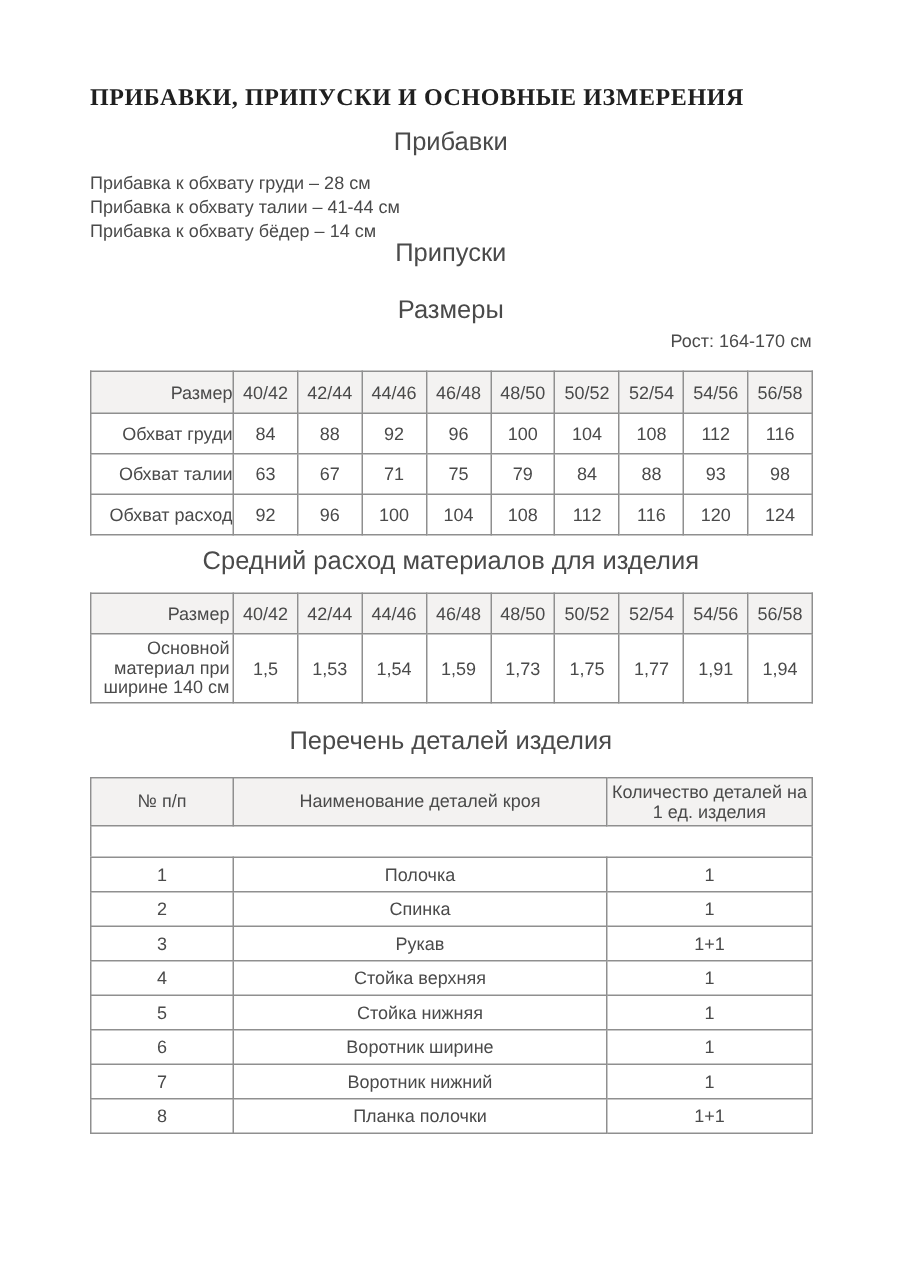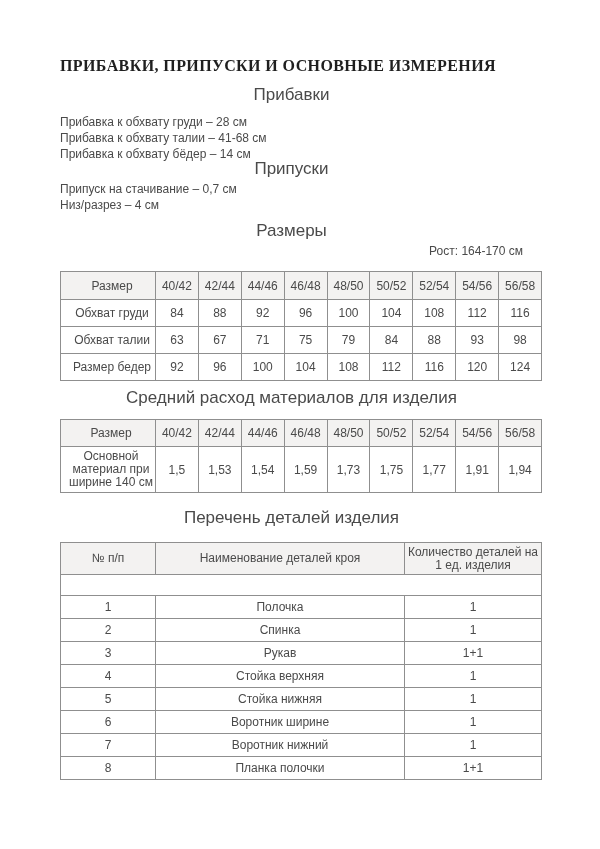--- a/index.html
+++ b/index.html
@@ -13,58 +13,58 @@
   html, body { background: #fff; }
   .page {
     position: relative;
     width: 600px;
     height: 849px;
     background: var(--page-bg);
     font-family: "Liberation Sans", sans-serif;
     color: var(--text);
     overflow: hidden;
   }
-  .content { padding: 56px 77px 0 60px; }
+  .content { padding: 56px 59px 0 60px; }
   h1.doc-title {
     font-family: "Liberation Serif", serif;
     font-size: 16px;
     font-weight: bold;
     color: var(--title);
     letter-spacing: 0.4px;
     line-height: 19px;
   }
   .section-heading {
     text-align: center;
     font-size: 17px;
     line-height: 13px;
   }
   .h-pribavki { margin-top: 13px; }
   .para { font-size: 12px; line-height: 16px; }
   .p-pribavki { margin-top: 13px; }
   .h-pripuski { }
   .p-pripuski { margin-top: 6px; }
-  .h-razmery { margin-top: 11px; }
+  .h-razmery { margin-top: 25px; }
   .p-rost { margin-top: 6px; font-size: 12px; line-height: 16px; text-align: right; }
   table {
     border-collapse: collapse;
     width: 481px;
     table-layout: fixed;
     font-size: 12px;
     color: var(--text);
   }
   td {
     border: 1px solid var(--border);
     text-align: center;
     vertical-align: middle;
     overflow: hidden;
   }
   .size-table { margin-top: 12px; }
   .size-table td { height: 27px; }
   .size-table tr.head td { height: 28px; background: var(--header-bg); }
-  td.label-cell { text-align: center; padding-left: 8px; margin-top: 36px; }
+  td.label-cell { text-align: right; padding-left: 8px; margin-top: 36px; }
   col.c-label { width: 95px; }
   col.c-num { width: 42.9px; }
   .h-material { margin-top: 10px; }
   .material-table { margin-top: 15px; }
   .material-table tr.head td { height: 27px; background: var(--header-bg); }
   .material-table td.label-cell { padding: 3px 2px 3px 8px; line-height: 13px; }
   .material-table tr.body td { height: 39px; }
   .h-parts { margin-top: 18px; }
   .parts-table { margin-top: 18px; border: 1px solid var(--border); }
   .parts-table tr.head td {
@@ -81,29 +81,25 @@
 <body>
 
 <div class="page">
   <div class="content">
 
     <h1 class="doc-title">ПРИБАВКИ, ПРИПУСКИ И ОСНОВНЫЕ ИЗМЕРЕНИЯ</h1>
 
     <div class="section-heading h-pribavki">Прибавки</div>
     <div class="para p-pribavki">
       <div>Прибавка к обхвату груди – 28 см</div>
-      <div>Прибавка к обхвату талии – 41-68 см</div>
+      <div>Прибавка к обхвату талии – 41-44 см</div>
       <div>Прибавка к обхвату бёдер – 14 см</div>
     </div>
 
     <div class="section-heading h-pripuski">Припуски</div>
-    <div class="para p-pripuski">
-      <div>Припуск на стачивание – 0,7 см</div>
-      <div>Низ/разрез – 4 см</div>
-    </div>
 
     <div class="section-heading h-razmery">Размеры</div>
     <div class="p-rost">Рост: 164-170 см</div>
 
     <table class="size-table">
       <colgroup>
         <col class="c-label">
           <col class="c-num">
           <col class="c-num">
           <col class="c-num">
@@ -145,21 +141,21 @@
         <td>67</td>
         <td>71</td>
         <td>75</td>
         <td>79</td>
         <td>84</td>
         <td>88</td>
         <td>93</td>
         <td>98</td>
       </tr>
       <tr>
-        <td class="label-cell">Размер бедер</td>
+        <td class="label-cell">Обхват расход</td>
         <td>92</td>
         <td>96</td>
         <td>100</td>
         <td>104</td>
         <td>108</td>
         <td>112</td>
         <td>116</td>
         <td>120</td>
         <td>124</td>
       </tr>

